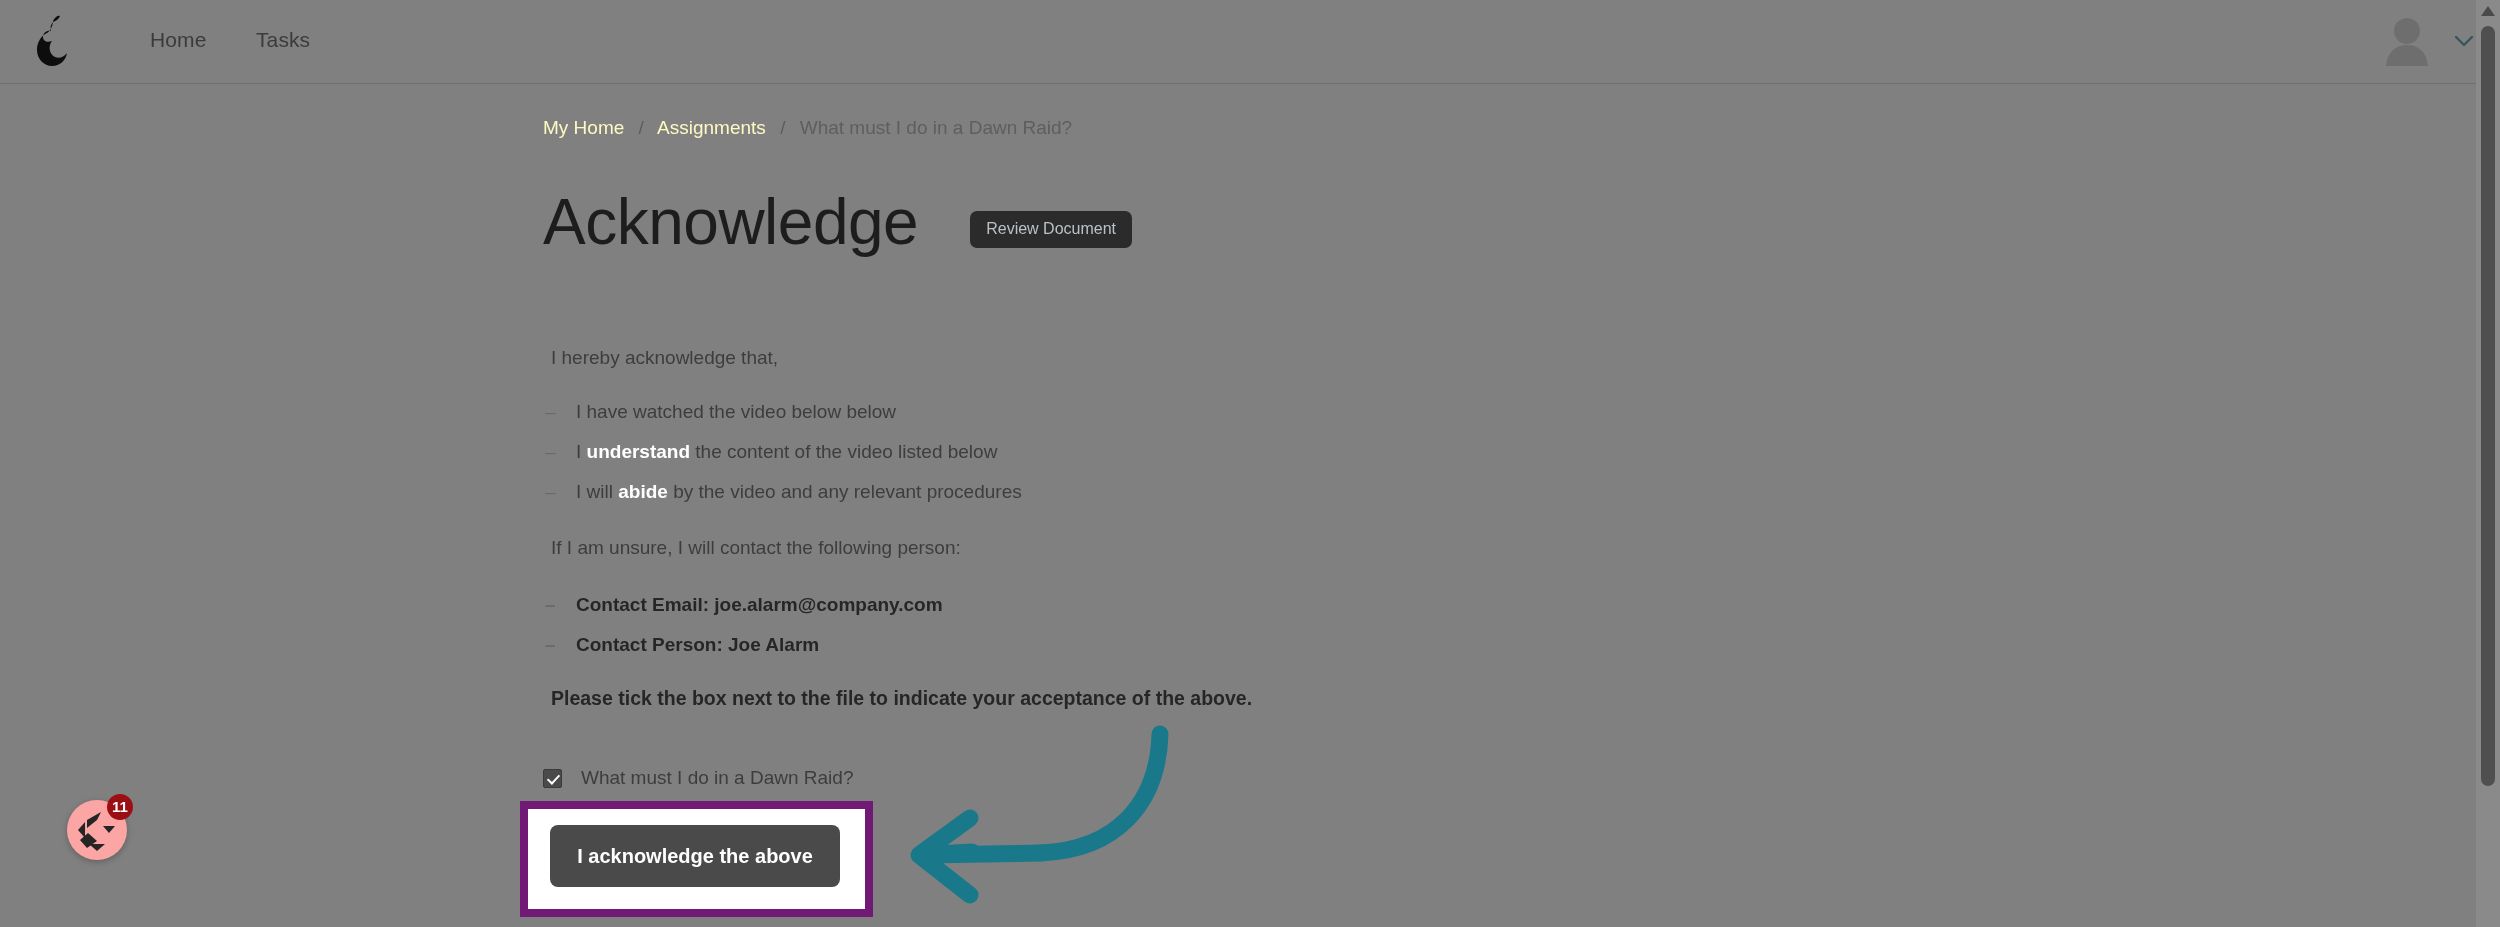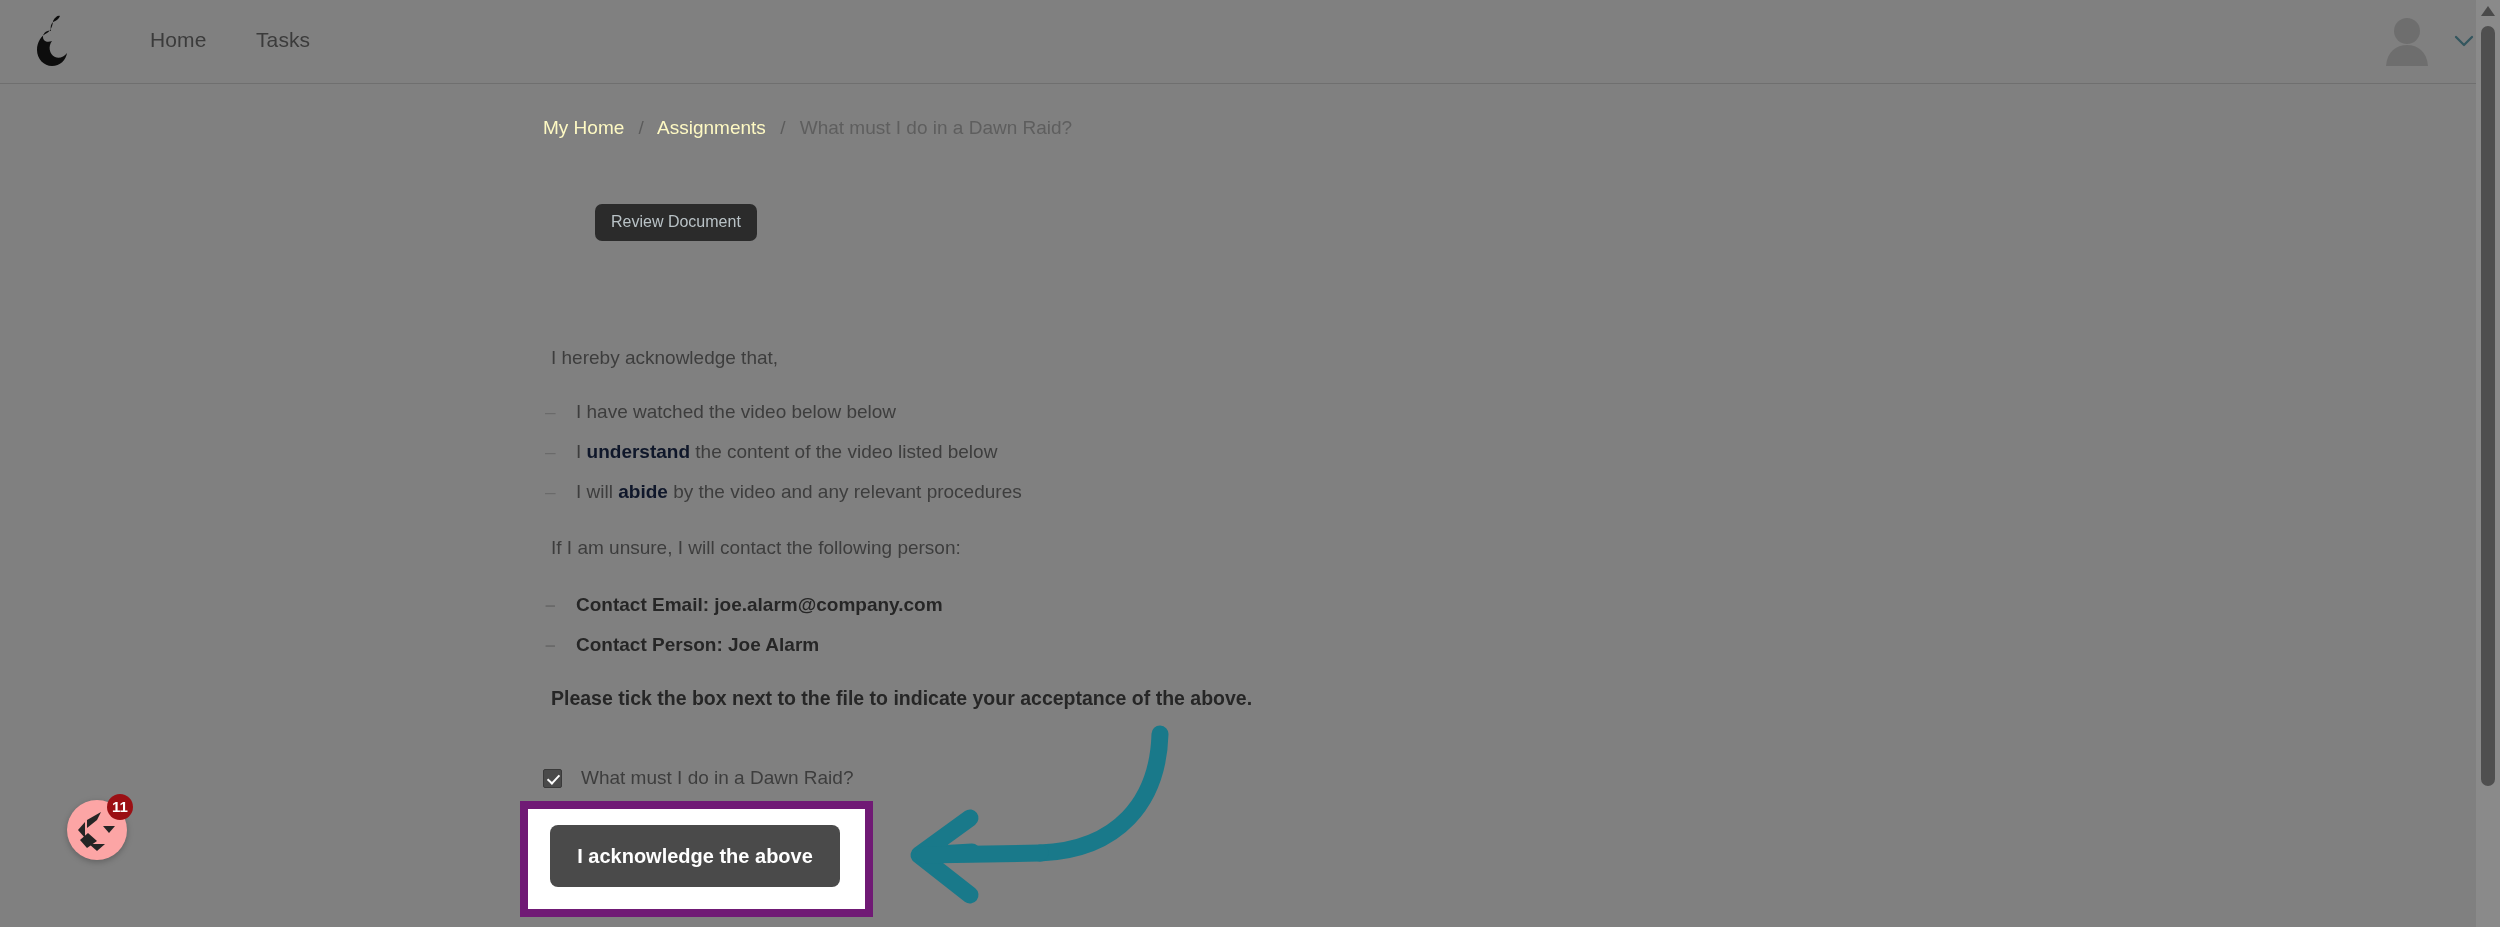--- a/index.html
+++ b/index.html
@@ -168,21 +168,21 @@
     height: 40px;
     line-height: 40px;
     white-space: nowrap;
   }
   .dash-list li::before {
     content: "–";
     position: absolute;
     left: 2px;
     color: #6a6a6a;
   }
-  .dash-list li b { color: #0f172a; }
+  .dash-list li b { color: #ffffff; }
   #contact-list li {
     font-weight: bold;
     color: #262626;
   }
 
   
   #file-row {
     position: absolute;
     left: 0; top: 767px;
     display: flex;
@@ -303,20 +303,21 @@
 
     <div id="breadcrumb">
       <span class="crumb-link">My Home</span>
       <span class="crumb-sep">/</span>
       <span class="crumb-link">Assignments</span>
       <span class="crumb-sep">/</span>
       <span class="crumb-current">What must I do in a Dawn Raid?</span>
     </div>
 
     <div id="title-row">
+      <h1 id="page-title">Acknowledge</h1>
       <button id="review-doc-btn">Review Document</button>
     </div>
 
     <div class="body-text" id="intro-text">I hereby acknowledge that,</div>
 
     <ul class="dash-list" id="ack-list">
       <li>
         <span>I have watched the video below below</span>
       </li>
       <li>

